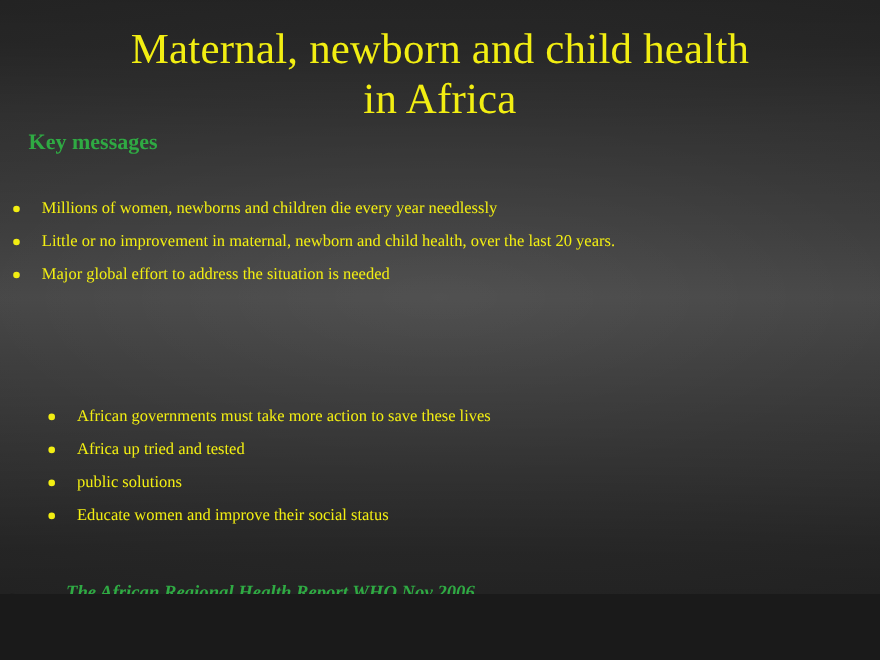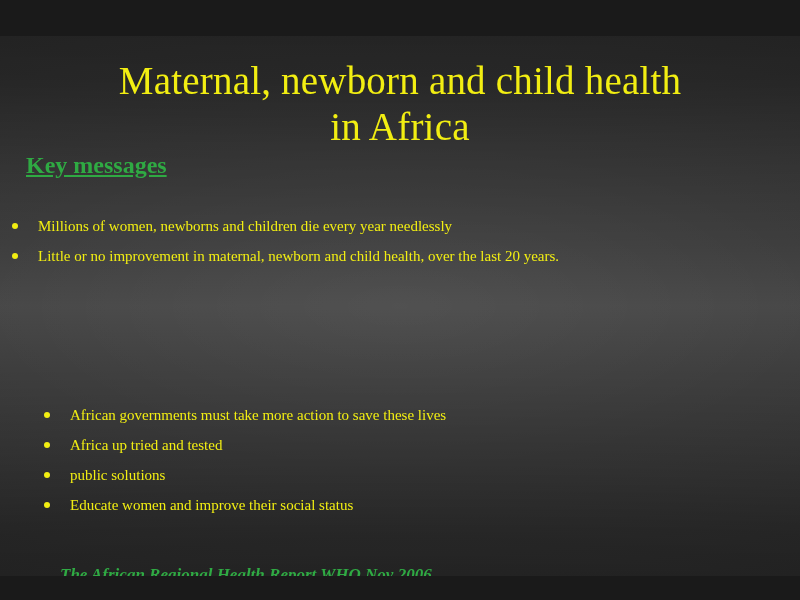--- a/index.html
+++ b/index.html
@@ -22,21 +22,20 @@
         rgba(0,0,0,0.05) 38%,
         rgba(255,255,255,0.035) 50%,
         rgba(0,0,0,0.05) 62%,
         rgba(0,0,0,0.22) 78%,
         rgba(0,0,0,0.38) 92%,
         rgba(0,0,0,0.42) 100%),
       radial-gradient(ellipse 120% 70% at 50% 50%,
         rgba(255,255,255,0.07) 0%,
         rgba(255,255,255,0.02) 45%,
         rgba(0,0,0,0.10) 100%);
-    margin-top: 36px;
   }
 
   
   .title-block {
     position: absolute;
     left: 0;
     top: 22px;
     width: 800px;
     text-align: center;
     color: #f2ee12;
@@ -44,24 +43,23 @@
     line-height: 46px;
     letter-spacing: 0.2px;
   }
   .title-line { display: block; }
 
   
   .section-heading {
     position: absolute;
     color: #2faa43;
     font-weight: bold;
-    font-size: 24px;
+    font-size: 20px;
     line-height: 28px;
     white-space: nowrap;
-    text-decoration: underline;
   }
   #heading-key { left: 26px; top: 115px; }
   #heading-solutions { left: 33px; top: 335px; }
 
   
   .bullet-list {
     position: absolute;
     left: 0;
     width: 790px;
     margin: 0;
@@ -132,20 +130,24 @@
 
   <ul class="bullet-list" id="list-key">
     <li class="bullet-item">
       <span class="bullet-dot"></span>
       <span class="bullet-text">Millions of women, newborns and children die every year needlessly</span>
     </li>
     <li class="bullet-item">
       <span class="bullet-dot"></span>
       <span class="bullet-text">Little or no improvement in maternal, newborn and child health, over the last 20 years.</span>
     </li>
+    <li class="bullet-item">
+      <span class="bullet-dot"></span>
+      <span class="bullet-text">Major global effort to address the situation is needed</span>
+    </li>
   </ul>
 
 
   <ul class="bullet-list" id="list-solutions">
     <li class="bullet-item">
       <span class="bullet-dot"></span>
       <span class="bullet-text">African governments must take more action to save these lives</span>
     </li>
     <li class="bullet-item">
       <span class="bullet-dot"></span>

